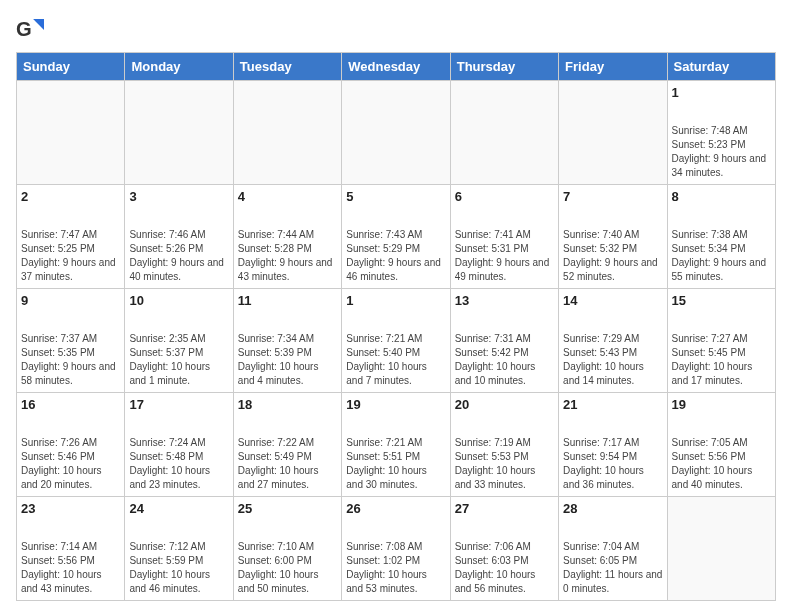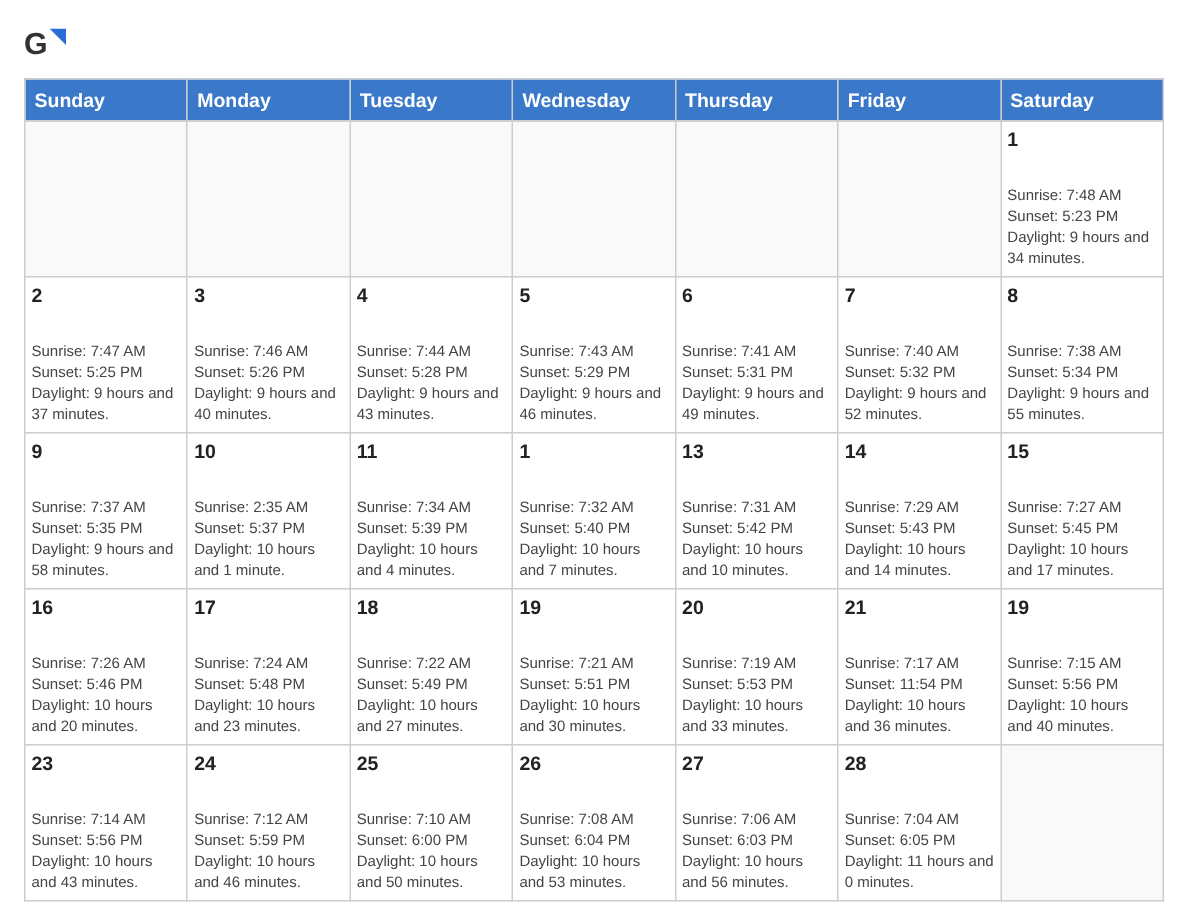--- a/index.html
+++ b/index.html
@@ -187,21 +187,21 @@
 Daylight: 10 hours and 1 minute.</div>
         </td>
         <td>
           <span class="day-number">11</span>
           <div class="day-info">Sunrise: 7:34 AM
 Sunset: 5:39 PM
 Daylight: 10 hours and 4 minutes.</div>
         </td>
         <td>
           <span class="day-number">1</span>
-          <div class="day-info">Sunrise: 7:32 AM
+          <div class="day-info">Sunrise: 7:21 AM
 Sunset: 5:40 PM
 Daylight: 10 hours and 7 minutes.</div>
         </td>
         <td>
           <span class="day-number">13</span>
           <div class="day-info">Sunrise: 7:31 AM
 Sunset: 5:42 PM
 Daylight: 10 hours and 10 minutes.</div>
         </td>
         <td>
@@ -244,26 +244,26 @@
         </td>
         <td>
           <span class="day-number">20</span>
           <div class="day-info">Sunrise: 7:19 AM
 Sunset: 5:53 PM
 Daylight: 10 hours and 33 minutes.</div>
         </td>
         <td>
           <span class="day-number">21</span>
           <div class="day-info">Sunrise: 7:17 AM
-Sunset: 11:54 PM
+Sunset: 9:54 PM
 Daylight: 10 hours and 36 minutes.</div>
         </td>
         <td>
           <span class="day-number">19</span>
-          <div class="day-info">Sunrise: 7:15 AM
+          <div class="day-info">Sunrise: 7:05 AM
 Sunset: 5:56 PM
 Daylight: 10 hours and 40 minutes.</div>
         </td>
       </tr>
       <tr>
         <td>
           <span class="day-number">23</span>
           <div class="day-info">Sunrise: 7:14 AM
 Sunset: 5:56 PM
 Daylight: 10 hours and 43 minutes.</div>
@@ -276,21 +276,21 @@
         </td>
         <td>
           <span class="day-number">25</span>
           <div class="day-info">Sunrise: 7:10 AM
 Sunset: 6:00 PM
 Daylight: 10 hours and 50 minutes.</div>
         </td>
         <td>
           <span class="day-number">26</span>
           <div class="day-info">Sunrise: 7:08 AM
-Sunset: 6:04 PM
+Sunset: 1:02 PM
 Daylight: 10 hours and 53 minutes.</div>
         </td>
         <td>
           <span class="day-number">27</span>
           <div class="day-info">Sunrise: 7:06 AM
 Sunset: 6:03 PM
 Daylight: 10 hours and 56 minutes.</div>
         </td>
         <td>
           <span class="day-number">28</span>

